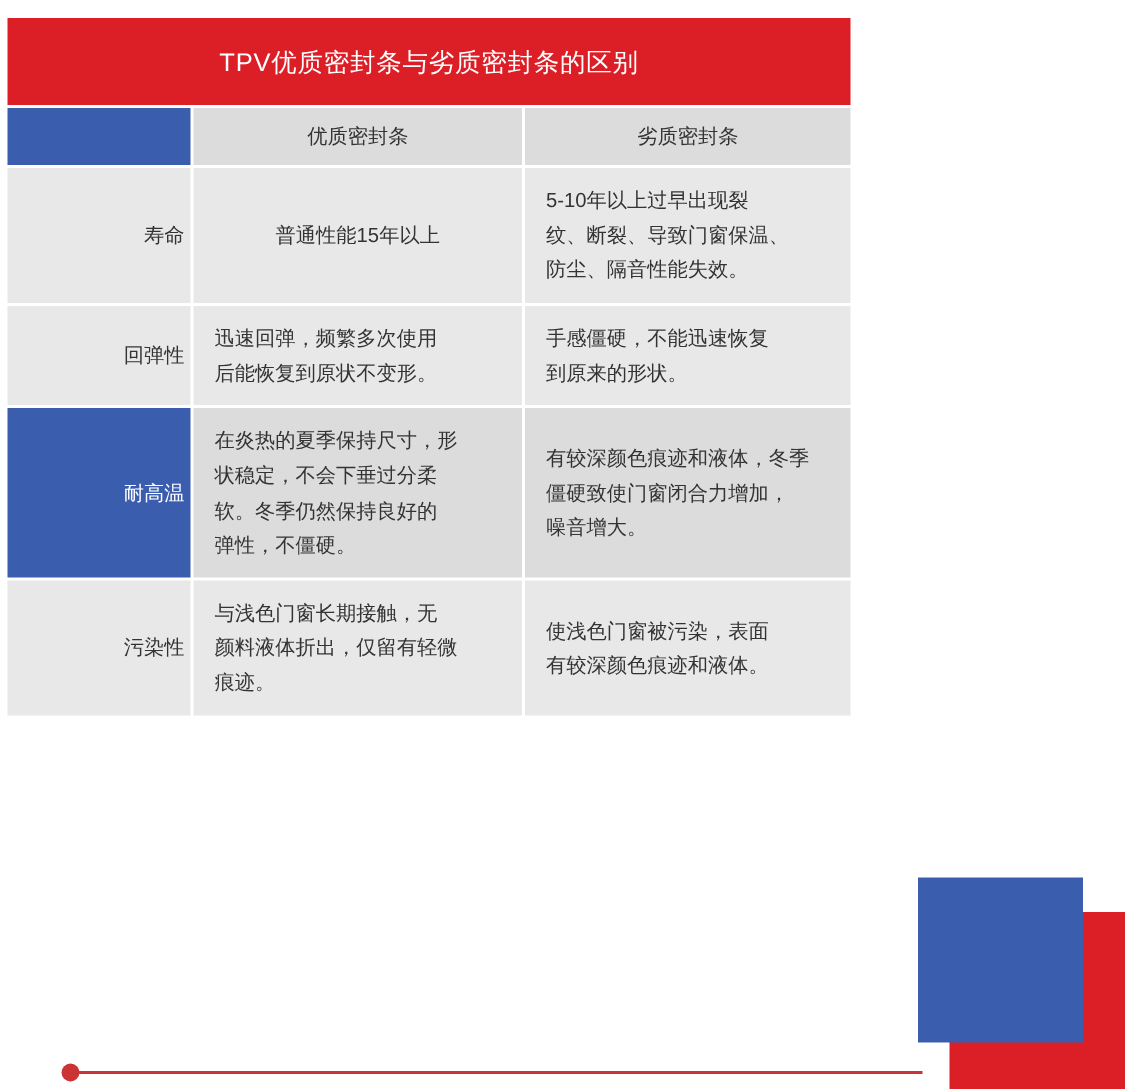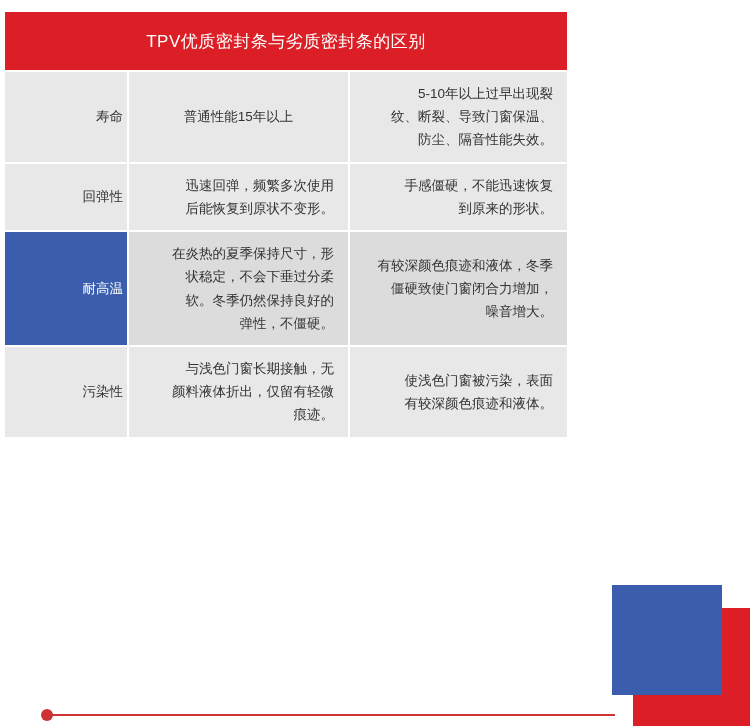--- a/index.html
+++ b/index.html
@@ -84,21 +84,21 @@
   .cell {
     font-size: 13.5px;
     line-height: 1.72;
     color: #333333;
     padding: 10px 14px;
     vertical-align: middle;
   }
   .cell.shade-a { background: #E8E8E8; }
   .cell.shade-b { background: #DCDCDC; }
   .cell.center  { text-align: center; }
-  .cell.left    { text-align: right; }
+  .cell.left    { text-align: left; }
 
   .cell .line { display: block; white-space: nowrap; }
 
   
   .deco-red-square {
     position: absolute;
     left: 633px;
     top: 608px;
     width: 117px;
     height: 118px;
@@ -138,20 +138,25 @@
   <table class="compare">
     <colgroup>
       <col class="c-label">
       <col class="c-good">
       <col class="c-bad">
     </colgroup>
     <tbody>
       <tr>
         <td class="title-cell" colspan="3">TPV优质密封条与劣质密封条的区别</td>
       </tr>
+      <tr>
+        <td class="hdr-blank"></td>
+        <td class="hdr-cell">优质密封条</td>
+        <td class="hdr-cell">劣质密封条</td>
+      </tr>
     <tr>
           <td class="lbl gray">寿命</td>
           <td class="cell shade-a center">
             <span class="line">普通性能15年以上</span>
           </td>
           <td class="cell shade-a left">
             <span class="line">5-10年以上过早出现裂</span>
             <span class="line">纹、断裂、导致门窗保温、</span>
             <span class="line">防尘、隔音性能失效。</span>
           </td>

